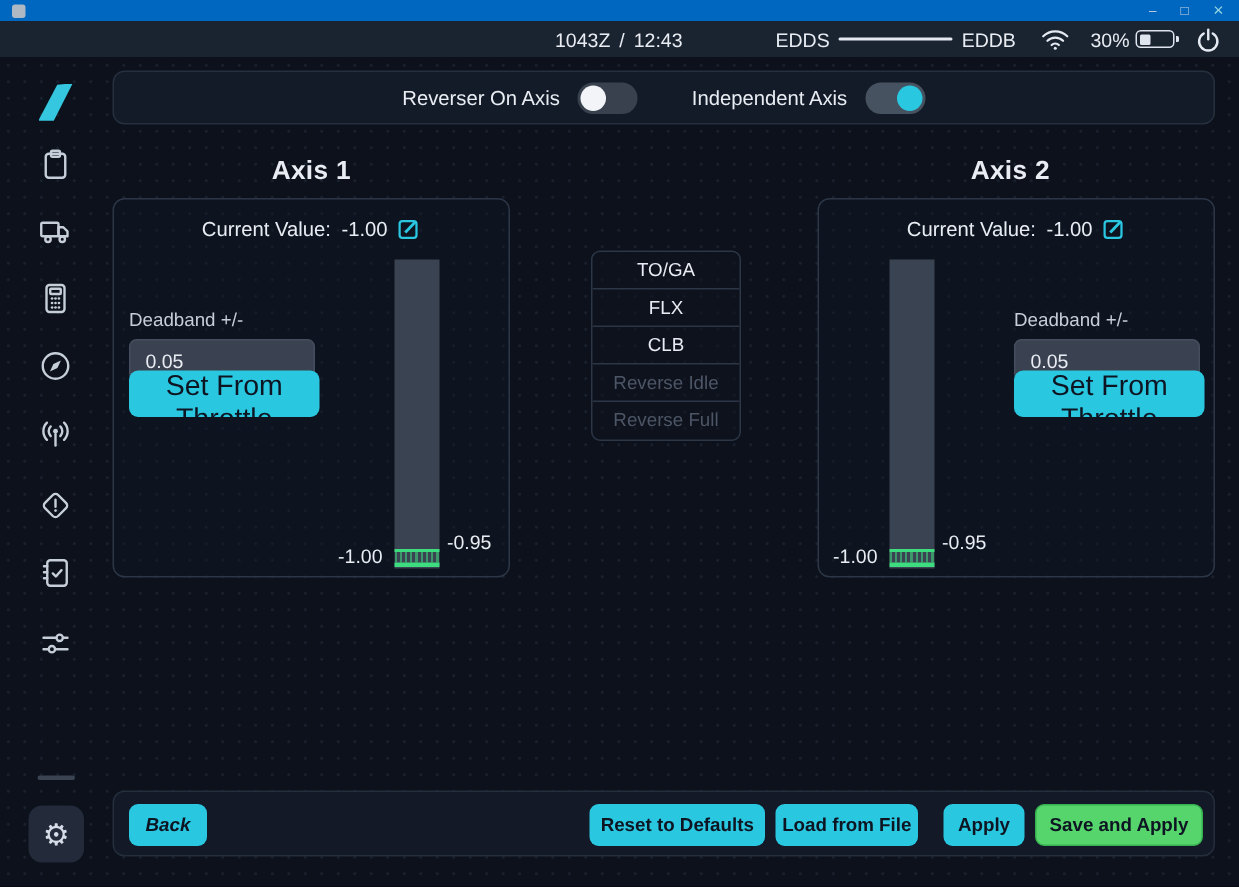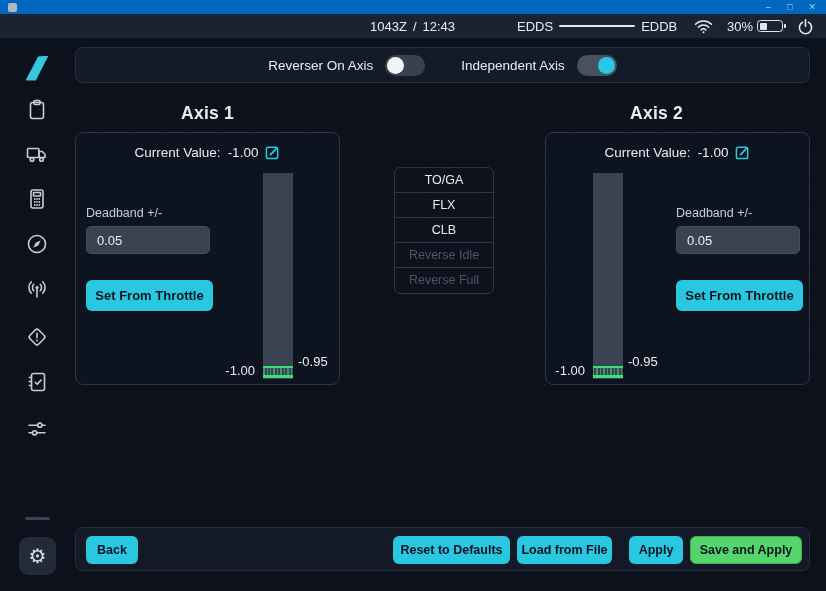--- a/index.html
+++ b/index.html
@@ -50,32 +50,32 @@
   .toggle-group + .toggle-group{margin-left:24px;}
   .toggle{position:relative;width:40px;height:21px;border-radius:11px;cursor:pointer;}
   .toggle .knob{position:absolute;top:2px;width:17px;height:17px;border-radius:50%;}
   .toggle.off{background:#39414f;}
   .toggle.off .knob{left:2px;background:#f2f4f7;}
   .toggle.on{background:#46525f;}
   .toggle.on .knob{right:2px;background:var(--accent);}
 
   
   .axis-title{position:absolute;top:65px;width:265px;text-align:center;color:var(--txt);font-size:17.5px;font-weight:600;letter-spacing:.2px;}
-  .axis-title.a1{left:75px;} .axis-title.a2{left:524px;text-align:center;}
+  .axis-title.a1{left:75px;} .axis-title.a2{left:541px;text-align:center;}
 
   
   .axis-card{position:absolute;top:94px;width:265px;height:253px;border:1px solid var(--panel-border);border-radius:8px;background:rgba(18,24,38,.45);padding-left:36px;}
   .axis-card.a1{left:75px;} .axis-card.a2{left:545px;}
   .cur-row{position:absolute;top:12px;left:0;right:0;display:flex;align-items:center;justify-content:center;gap:7px;
     color:var(--txt);font-size:13.5px;}
   .deadband-label{position:absolute;top:73px;font-size:12.5px;color:var(--muted);}
   .deadband-input{position:absolute;top:93px;width:124px;height:28px;background:#3a4150;border:1px solid #454e5e;border-radius:5px;
     color:var(--txt);font-size:13px;padding-left:10px;font-family:"Liberation Sans",sans-serif;outline:none;}
-  .set-btn{position:absolute;top:147px;width:127px;height:31px;background:var(--accent);border:none;border-radius:6px;
-    color:var(--dark-txt);font-size:13px;font-weight:700;font-family:"Liberation Sans",sans-serif;cursor:pointer;}
+  .set-btn{position:absolute;top:114px;width:127px;height:31px;background:var(--accent);border:none;border-radius:6px;
+    color:var(--dark-txt);font-size:19px;font-weight:400;font-family:"Liberation Sans",sans-serif;cursor:pointer;}
   .a1 .deadband-label,.a1 .deadband-input,.a1 .set-btn{left:10px;}
   .a2 .deadband-label,.a2 .deadband-input,.a2 .set-btn{left:130px;}
   .axis-bar{position:absolute;top:40px;width:30px;height:206px;background:#3a4351;}
   .a1 .axis-bar{left:187px;} .a2 .axis-bar{left:47px;}
   .deadband-marker{position:absolute;left:0;right:0;bottom:1px;height:12px;
     border-top:2.5px solid var(--deadband);border-bottom:3px solid var(--deadband);
     background:repeating-linear-gradient(90deg,rgba(61,220,126,.55) 0 1.5px,transparent 1.5px 3.5px);}
   .range-label{position:absolute;color:var(--txt);font-size:13px;}
   .a1 .range-low{right:84px;top:230px;}  .a1 .range-high{left:222px;top:221px;}
   .a2 .range-low{right:224px;top:230px;} .a2 .range-high{left:82px;top:221px;}
@@ -85,21 +85,21 @@
     overflow:hidden;background:rgba(16,20,31,.6);}
   .detent-item{height:25px;line-height:25px;text-align:center;font-size:12.5px;color:var(--txt);border-bottom:1px solid var(--panel-border);cursor:pointer;}
   .detent-item:last-child{border-bottom:none;}
   .detent-item.selected{background:var(--accent);color:var(--dark-txt);}
   .detent-item.disabled{color:#4d5666;cursor:default;}
 
   
   .footer{position:absolute;left:75px;top:489px;width:735px;height:44px;background:#131927;border:1px solid #242e3d;border-radius:8px;}
   .btn{position:absolute;top:8px;height:28px;border:none;border-radius:6px;background:var(--accent);color:var(--dark-txt);
     font-size:12.5px;font-weight:600;font-family:"Liberation Sans",sans-serif;cursor:pointer;}
-  .btn-back{left:10px;width:52px;}
+  .btn-back{left:10px;width:52px;font-style:italic;}
   .btn-reset{left:317px;width:117px;}
   .btn-load{left:441px;width:95px;}
   .btn-apply{left:553px;width:54px;}
   .btn-save{left:614px;width:112px;background:var(--green);border:1px solid #35b14f;}
 
   svg{display:block;}
 </style>
 </head>
 <body>
 

